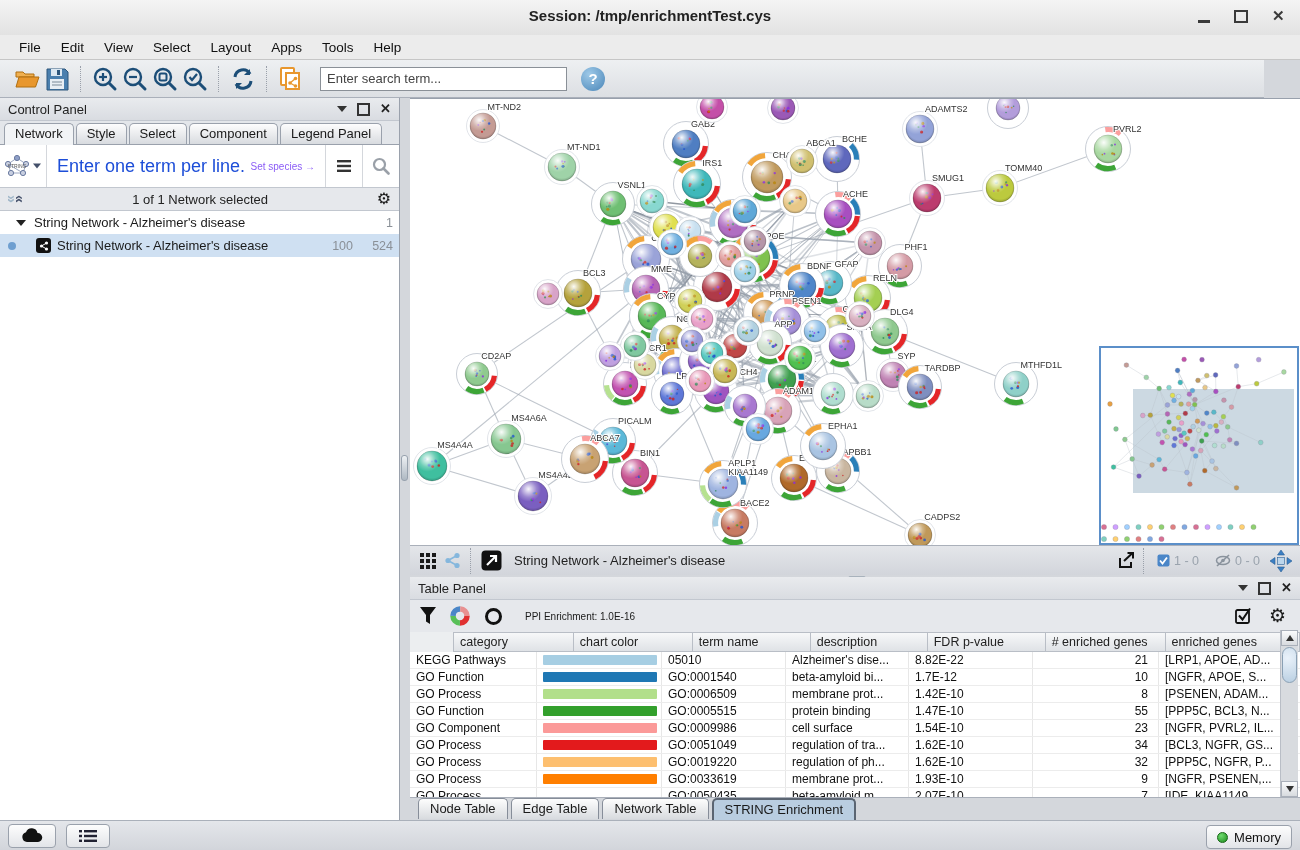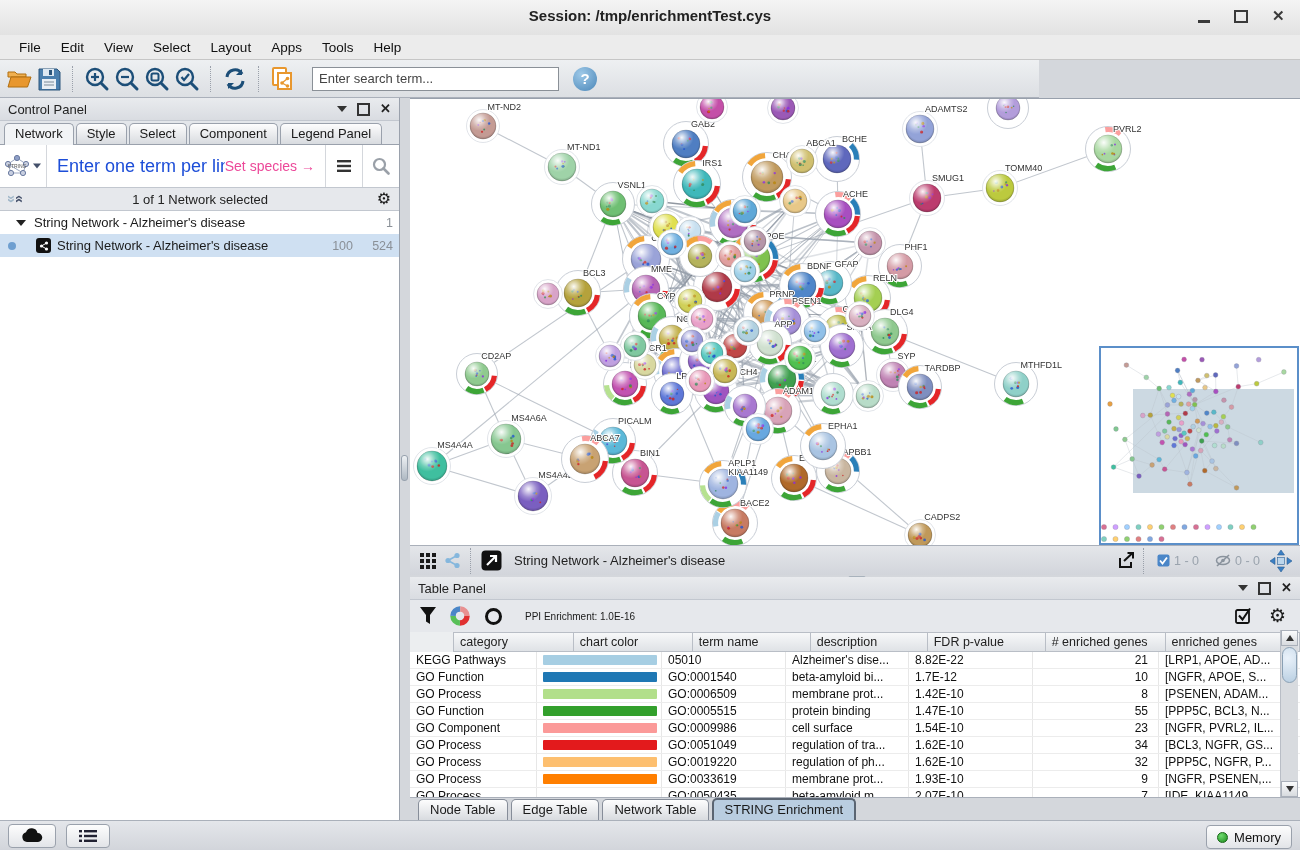--- a/index.html
+++ b/index.html
@@ -18,23 +18,23 @@
   .wb-max{border:2px solid #3a3a3a;width:10px;height:9px;}
   .wb-close{font-size:15px;font-weight:bold;color:#3a3a3a;line-height:13px;}
 
   
   .menubar{position:absolute;left:0;top:35px;width:1300px;height:25px;
     background:#ececec;border-bottom:1px solid #c6c6c6;display:flex;align-items:center;
     padding-left:10px;box-sizing:border-box;gap:2px;}
   .menu-item{font-size:13.5px;padding:3px 9px;color:#111;}
 
   
-  .toolbar{position:absolute;left:0;top:60px;width:1039px;height:38px;
+  .toolbar{position:absolute;left:0;top:60px;width:1264px;height:38px;
     background:linear-gradient(#eef0f2,#dcdfe3);border-bottom:1px solid #aab0ba;
-    display:flex;align-items:center;padding-left:4px;box-sizing:border-box;}
+    display:flex;align-items:center;padding-left:12px;box-sizing:border-box;}
   .tb-sep{width:1px;height:26px;border-left:1px dotted #9aa0aa;margin:0 8px;}
   .tb-ico{width:30px;height:30px;display:flex;align-items:center;justify-content:center;}
   .search-box{width:233px;height:22px;border:1px solid #8a9097;background:#fff;
     font-size:13px;padding:0 6px;margin-left:14px;font-family:"Liberation Sans",sans-serif;}
   .search-box::placeholder{color:#444;}
   .help-ico{width:24px;height:24px;border-radius:50%;margin-left:14px;
     background:radial-gradient(circle at 35% 30%,#9ec9e8,#4a86b8);
     color:#fff;font-weight:bold;font-size:15px;display:flex;align-items:center;justify-content:center;}
 
   
@@ -53,21 +53,21 @@
   .cp-tabs{height:23px;background:#e3e6ea;display:flex;align-items:flex-end;
     padding-left:4px;gap:2px;border-bottom:1px solid #9aa1ac;}
   .cp-tab{font-size:13px;padding:2px 10px 3px;border:1px solid #9aa1ac;border-bottom:none;
     border-radius:5px 5px 0 0;background:linear-gradient(#fdfdfd,#d8dbdf);white-space:nowrap;}
   .cp-tab.active{background:#f2f4f6;padding-bottom:4px;position:relative;top:1px;}
 
   .string-row{height:42px;border-bottom:1px solid #c2c7cf;display:flex;align-items:center;background:#fff;}
   .string-logo{width:46px;height:100%;display:flex;align-items:center;justify-content:center;
     border-right:1px solid #d4d7dc;gap:2px;}
   .string-ph{flex:1;font-size:18px;color:#1d4ed8;padding-left:10px;white-space:nowrap;overflow:hidden;}
-  .string-species{font-size:14px;color:#ec4899;padding-right:10px;white-space:nowrap;}
+  .string-species{font-size:10px;color:#8b5cf6;padding-right:10px;white-space:nowrap;}
   .string-btn{width:36px;height:100%;display:flex;align-items:center;justify-content:center;
     border-left:1px solid #d4d7dc;}
 
   .sel-bar{height:22px;background:#e6e8ec;border-bottom:1px solid #c2c7cf;display:flex;
     align-items:center;padding:0 8px;font-size:13px;}
   .chev{display:inline-block;transform:rotate(90deg);font-weight:bold;font-size:14px;}
   .sel-text{flex:1;text-align:center;color:#222;}
   .gear{font-size:16px;color:#1a1a1a;line-height:16px;}
 
   .tree-row{height:23px;display:flex;align-items:center;font-size:13px;padding:0 6px;}
@@ -114,21 +114,21 @@
     border-left:1px solid #b9bec6;}
   .vs-btn{width:17px;height:16px;background:linear-gradient(#fafbfc,#d8dbdf);
     border:1px solid #aab0ba;box-sizing:border-box;display:flex;align-items:center;justify-content:center;}
   .vs-down{position:absolute;bottom:0;}
   .vs-thumb{position:absolute;top:17px;left:1px;width:15px;height:36px;border-radius:8px;
     background:radial-gradient(circle at 35% 30%,#eaf2fa,#b9cfe2);border:1px solid #8aa0b4;box-sizing:border-box;}
   .tri-up-s{width:0;height:0;border-left:4px solid transparent;border-right:4px solid transparent;border-bottom:6px solid #333;}
   .tri-dn-s{width:0;height:0;border-left:4px solid transparent;border-right:4px solid transparent;border-top:6px solid #333;}
 
   .bottom-tabs{position:absolute;left:410px;top:797px;width:890px;height:23px;background:#d4d7dc;
-    display:flex;align-items:center;padding-left:8px;gap:3px;box-sizing:border-box;
+    display:flex;align-items:flex-start;padding-left:8px;gap:3px;box-sizing:border-box;
     border-top:1px solid #aab0ba;}
   .b-tab{font-size:13px;padding:2px 11px 3px;border:1px solid #868d99;border-bottom:none;
     border-radius:5px 5px 0 0;background:linear-gradient(#fdfdfd,#d8dbdf);white-space:nowrap;}
   .b-tab.active{background:#b9cde0;font-weight:normal;border:2px solid #5b6572;border-bottom:none;}
 
   
   .statusbar{position:absolute;left:0;top:820px;width:1300px;height:30px;
     background:linear-gradient(#e4e6ea,#d2d5db);border-top:1px solid #aab0ba;
     display:flex;align-items:center;padding:0 8px;box-sizing:border-box;}
   .sb-btn{height:22px;border:1px solid #9aa1ac;border-radius:4px;

